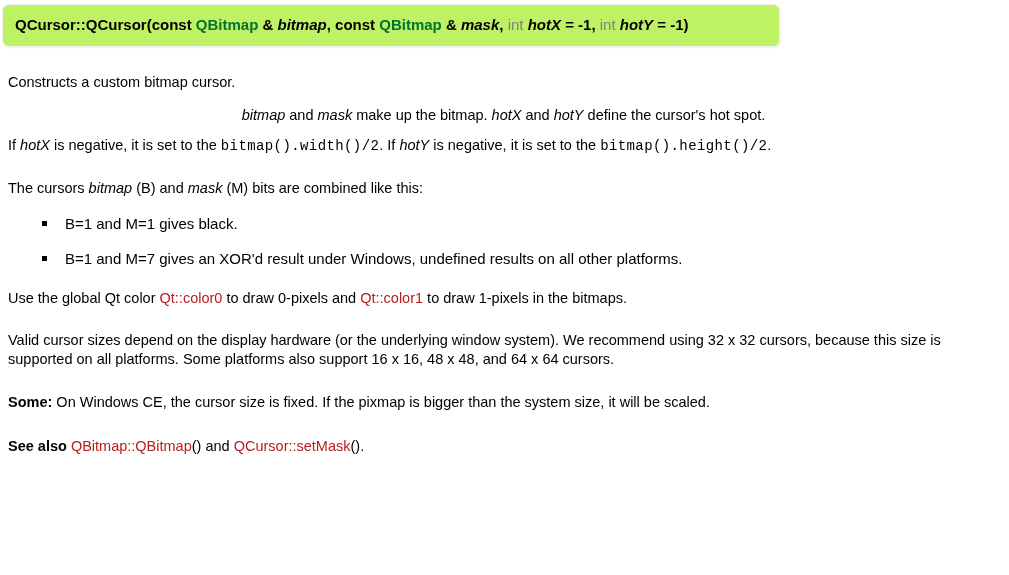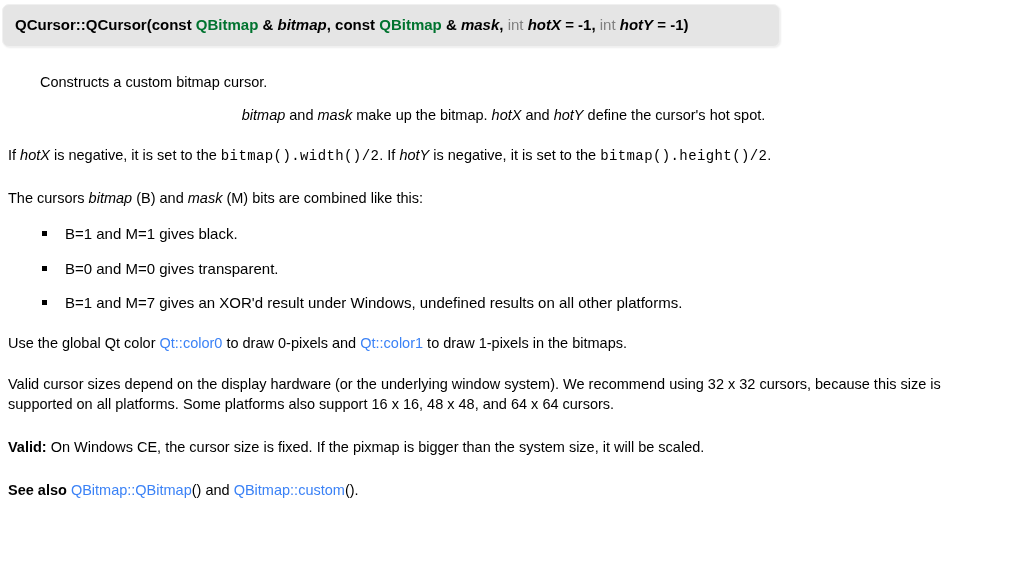--- a/index.html
+++ b/index.html
@@ -23,21 +23,21 @@
     height: 575px;
     box-sizing: border-box;
     padding: 0;
   }
 
   
   .sig-box {
     margin: 4px 0 0 2px;
     width: 778px;
     box-sizing: border-box;
-    background: #e5e5e5;
+    background: #bef264;
     border: 1px solid #f0f0f0;
     border-radius: 7px;
     padding: 9px 12px 10px 12px;
     box-shadow: 1px 1px 2px rgba(0,0,0,0.07);
     font-size: 15px;
     line-height: 1.45;
     font-weight: bold;
     color: #000000;
   }
   .sig-box .kw {
@@ -56,37 +56,37 @@
     font-weight: bold;
   }
 
   
   .para {
     margin: 0;
     padding: 0 10px 0 8px;
     line-height: 1.35;
     font-size: 14.5px;
   }
-  .p1 { margin-top: 26px; margin-left: 32px; }
+  .p1 { margin-top: 26px; }
   .p2 { margin-top: 14px; text-align: center; }
-  .p3 { margin-top: 20px; }
+  .p3 { margin-top: 10px; }
   .p4 { margin-top: 23px; }
   .p5 { margin-top: 21px; }
   .p6 { margin-top: 22px; width: 995px; }
   .p7 { margin-top: 23px; }
   .p8 { margin-top: 24px; }
 
   em { font-style: italic; }
   .code {
     font-family: "Liberation Mono", monospace;
     font-size: 14px;
     letter-spacing: 0.4px;
   }
   .link {
-    color: #3b82f6;
+    color: #b91c1c;
     text-decoration: none;
   }
   .bold { font-weight: bold; }
 
   
   .bullets {
     list-style: none;
     margin: 16px 0 0 0;
     padding: 0 0 0 42px;
   }
@@ -120,25 +120,24 @@
   <p class="para p1">Constructs a custom bitmap cursor.</p>
 
   <p class="para p2"><em>bitmap</em><span> and </span><em>mask</em><span> make up the bitmap. </span><em>hotX</em><span> and </span><em>hotY</em><span> define the cursor's hot spot.</span></p>
 
   <p class="para p3"><span>If </span><em>hotX</em><span> is negative, it is set to the </span><span class="code">bitmap().width()/2</span><span>. If </span><em>hotY</em><span> is negative, it is set to the </span><span class="code">bitmap().height()/2</span><span>.</span></p>
 
   <p class="para p4"><span>The cursors </span><em>bitmap</em><span> (B) and </span><em>mask</em><span> (M) bits are combined like this:</span></p>
 
   <ul class="bullets">
     <li><span class="marker"></span><span>B=1 and M=1 gives black.</span></li>
-    <li><span class="marker"></span><span>B=0 and M=0 gives transparent.</span></li>
     <li><span class="marker"></span><span>B=1 and M=7 gives an XOR'd result under Windows, undefined results on all other platforms.</span></li>
   </ul>
 
   <p class="para p5"><span>Use the global Qt color </span><a class="link" href="#">Qt::color0</a><span> to draw 0-pixels and </span><a class="link" href="#">Qt::color1</a><span> to draw 1-pixels in the bitmaps.</span></p>
 
   <p class="para p6">Valid cursor sizes depend on the display hardware (or the underlying window system). We recommend using 32 x 32 cursors, because this size is supported on all platforms. Some platforms also support 16 x 16, 48 x 48, and 64 x 64 cursors.</p>
 
-  <p class="para p7"><span class="bold">Valid:</span><span> On Windows CE, the cursor size is fixed. If the pixmap is bigger than the system size, it will be scaled.</span></p>
+  <p class="para p7"><span class="bold">Some:</span><span> On Windows CE, the cursor size is fixed. If the pixmap is bigger than the system size, it will be scaled.</span></p>
 
-  <p class="para p8"><span class="bold">See also</span><span> </span><a class="link" href="#">QBitmap::QBitmap</a><span>()</span><span> and </span><a class="link" href="#">QBitmap::custom</a><span>().</span></p>
+  <p class="para p8"><span class="bold">See also</span><span> </span><a class="link" href="#">QBitmap::QBitmap</a><span>()</span><span> and </span><a class="link" href="#">QCursor::setMask</a><span>().</span></p>
 
 </div>
 
 </body></html>

